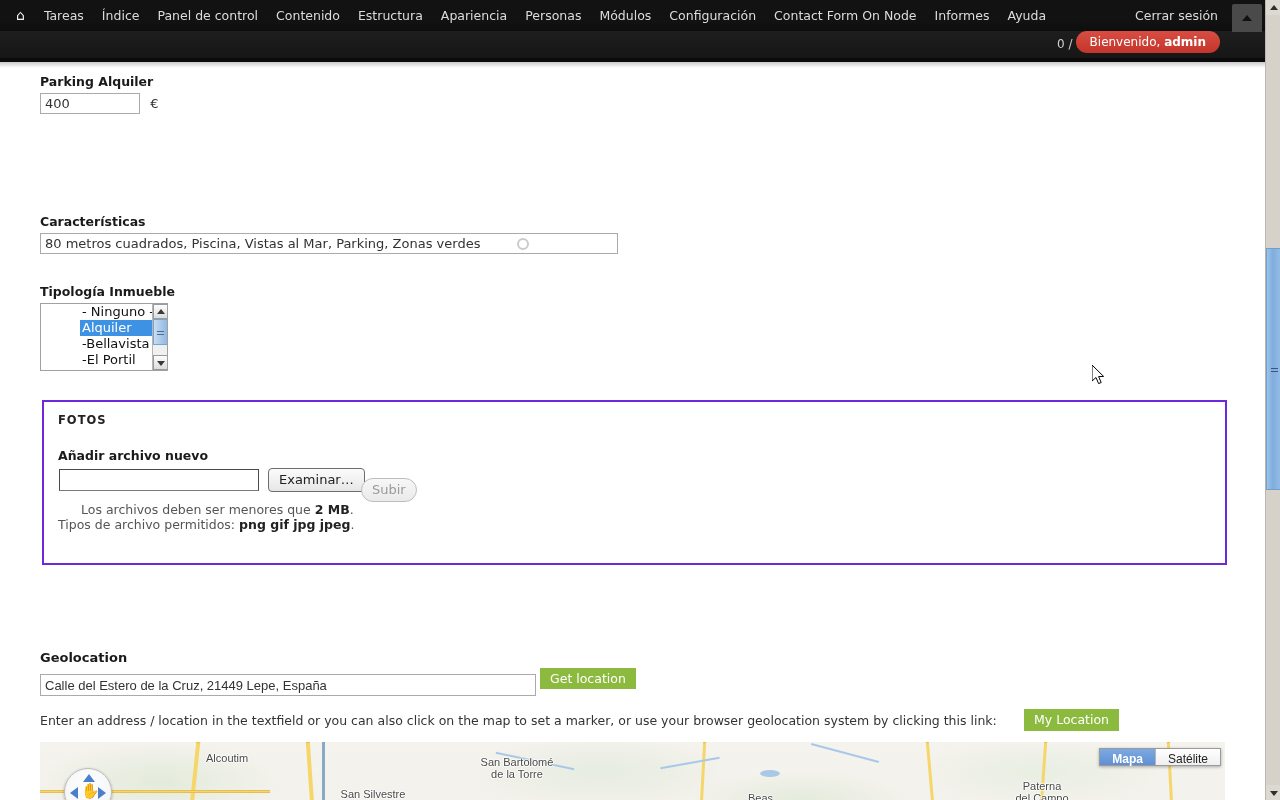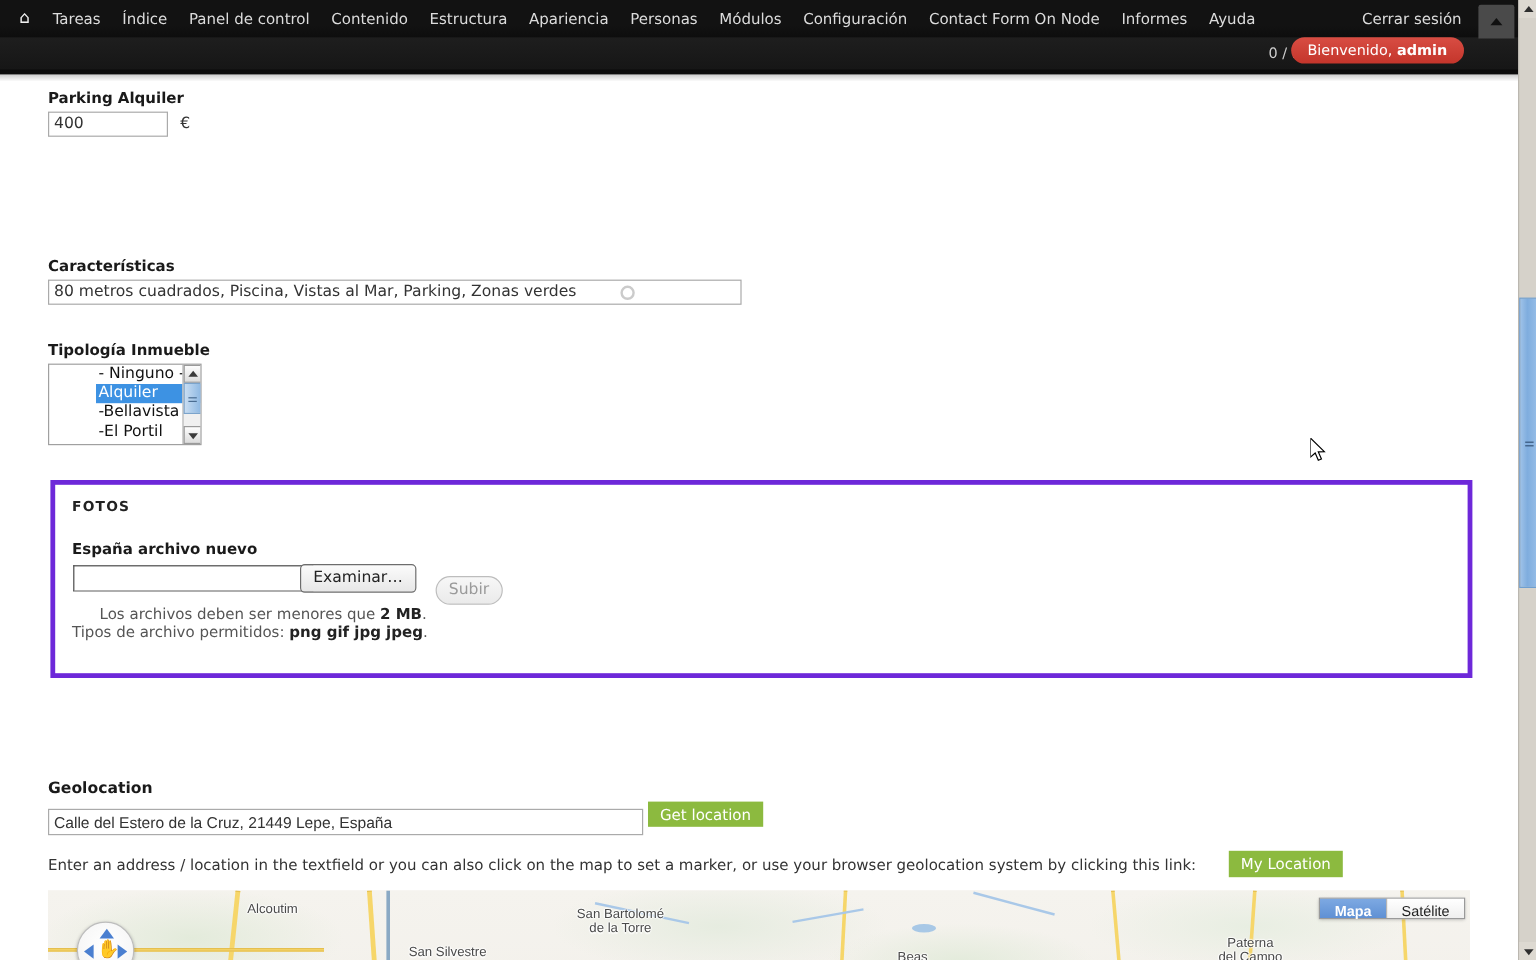--- a/index.html
+++ b/index.html
@@ -176,21 +176,21 @@
   #tipologia-thumb .grip {
     position:absolute; left:3px; top:11px; width:7px; height:1px;
     background:#4a6d92; box-shadow: 0 3px 0 #4a6d92;
   }
 
   
   #fotos {
     position: absolute;
     left: 40px; top: 338px;
     width: 1185px; height: 165px;
-    border: 4px solid #6d28d9;
+    border: 2px solid #6d28d9;
     background: #fff;
   }
   #fotos-legend {
     position: absolute; left: 14px; top: 11px;
     font-weight: bold; font-size: 11.5px;
     letter-spacing: 1px; color: #222;
   }
   #fotos-sub {
     position: absolute; left: 14px; top: 46px;
     font-weight: bold; font-size: 12.5px; color: #1a1a1a;
@@ -205,21 +205,21 @@
   .btn3d {
     height: 24px; line-height: 22px;
     font-size: 13px; color: #222;
     background: linear-gradient(to bottom,#fbfbfb,#e7e7e7);
     border: 1px solid #999;
     border-radius: 4px;
     padding: 0 10px;
     cursor: pointer;
     font-family: "DejaVu Sans", "Liberation Sans", sans-serif;
   }
-  #examinar-btn { position: absolute; left: 204px; top: 66px; border-color:#6d6d6d; }
+  #examinar-btn { position: absolute; left: 224px; top: 66px; border-color:#6d6d6d; }
   #subir-btn {
     position: absolute; left: 317px; top: 76px;
     color: #9a9a9a;
     background: linear-gradient(to bottom,#f7f7f7,#eaeaea);
     border-color: #bdbdbd;
     border-radius: 12px;
   }
   .fotos-desc {
     position: absolute; left: 14px;
     font-size: 12.5px; color: #555;
@@ -450,21 +450,21 @@
           </div>
         <div class="arrowbtn bot">
             <span class="tri"></span>
           </div>
       </div>
     </div>
   </div>
 
   <fieldset id="fotos">
     <div id="fotos-legend">FOTOS</div>
-    <div id="fotos-sub">España archivo nuevo</div>
+    <div id="fotos-sub">Añadir archivo nuevo</div>
     <input id="file-input" type="text" value="" style="">
     <button class="btn3d" id="examinar-btn">Examinar…</button>
     <button class="btn3d" id="subir-btn">Subir</button>
     <div class="fotos-desc" style="top:100px;margin-left:23px;"><span>Los archivos deben ser menores que </span><b>2 MB</b><span>.</span></div>
     <div class="fotos-desc" style="top:115px;"><span>Tipos de archivo permitidos: </span><b>png gif jpg jpeg</b><span>.</span></div>
   </fieldset>
 
   <label id="geo-label">Geolocation</label>
   <input id="geo-input" type="text" value="Calle del Estero de la Cruz, 21449 Lepe, España" style="">
   <button class="greenbtn" id="get-location-btn">Get location</button>

